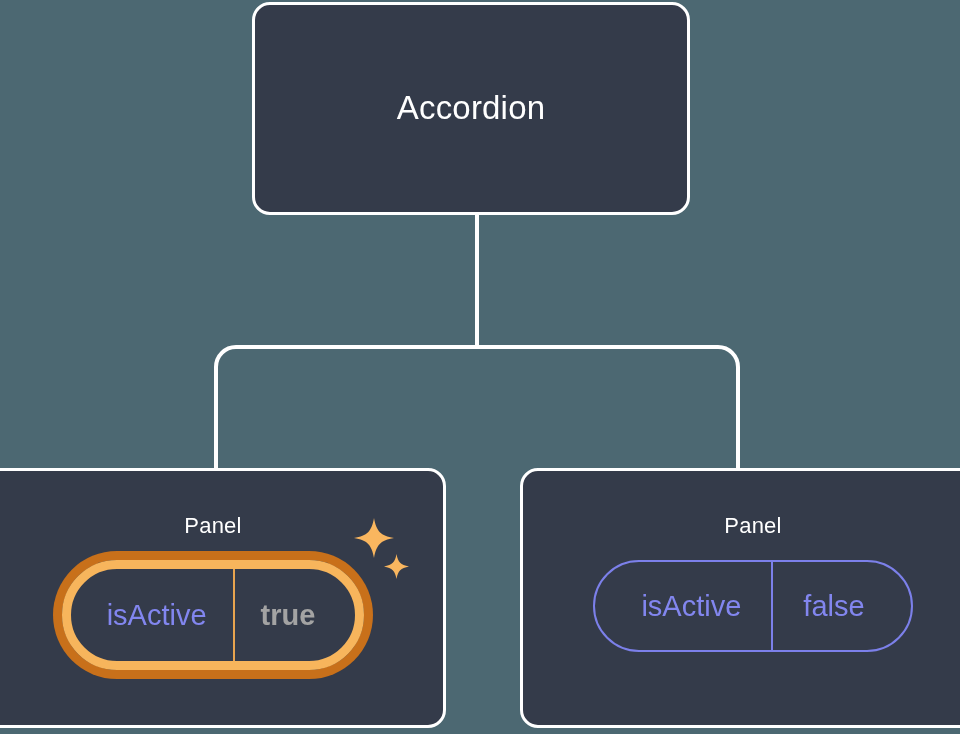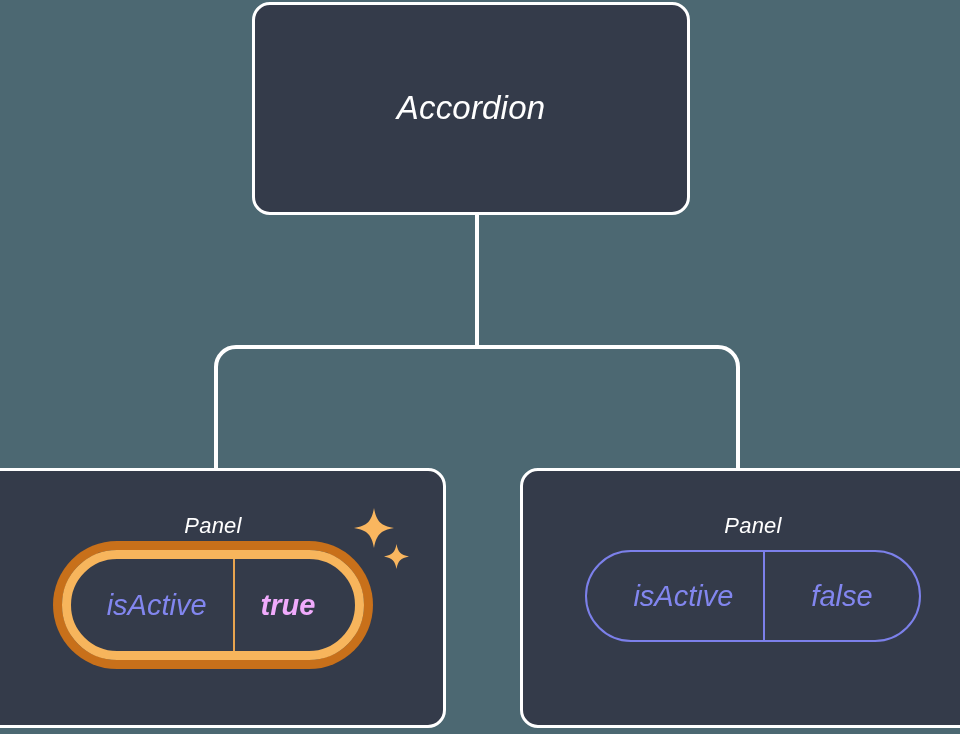--- a/index.html
+++ b/index.html
@@ -33,21 +33,20 @@
   
   .node-card {
     position: absolute;
     box-sizing: border-box;
     background: #343b4a;
     border: 3px solid #ffffff;
     border-radius: 18px;
     display: flex;
     flex-direction: column;
     align-items: center;
-    font-style: italic;
   }
 
   .node-title {
     color: #ffffff;
     font-size: 31px;
     font-weight: 400;
     letter-spacing: 0.2px;
     line-height: 1.1;
     white-space: nowrap;
   }
@@ -76,21 +75,21 @@
   }
   #panel-node-right {
     left: 520px;
     width: 466px;
   }
   .panel-node .node-title { font-size: 22px; }
 
   
   .pill-wrap {
     position: relative;
-    margin-top: 12px;
+    margin-top: 22px;
   }
   .pill {
     position: relative;
     box-sizing: border-box;
     display: flex;
     align-items: stretch;
     height: 92px;
     border: 2px solid #7c80ea;
     border-radius: 999px;
     background: transparent;
@@ -101,42 +100,42 @@
     justify-content: center;
     color: #8286ef;
     font-size: 29px;
     line-height: 1;
     white-space: nowrap;
   }
   .pill-key {
     padding: 0 30px 0 46px;
   }
   .pill-val {
-    padding: 0 46px 0 46px;
+    padding: 0 46px 0 30px;
     border-left: 2px solid #7c80ea;
   }
 
   
   .pill.is-highlighted {
     border-color: #f7b55c;
     border-width: 9px;
     box-shadow: 0 0 0 9px #c8701a;
     height: 110px;
   }
   .pill.is-highlighted .pill-cell {
     font-size: 29px;
   }
   .pill.is-highlighted .pill-key {
     padding: 0 26px 0 36px;
   }
   .pill.is-highlighted .pill-val {
     padding: 0 40px 0 26px;
     border-left: 2px solid #e8a44f;
     font-weight: bold;
-    color: #f0abfc;
+    color: #a3a3a3;
   }
 
   
   .sparkles {
     position: absolute;
     right: -50px;
     top: -46px;
     width: 64px;
     height: 74px;
     pointer-events: none;

